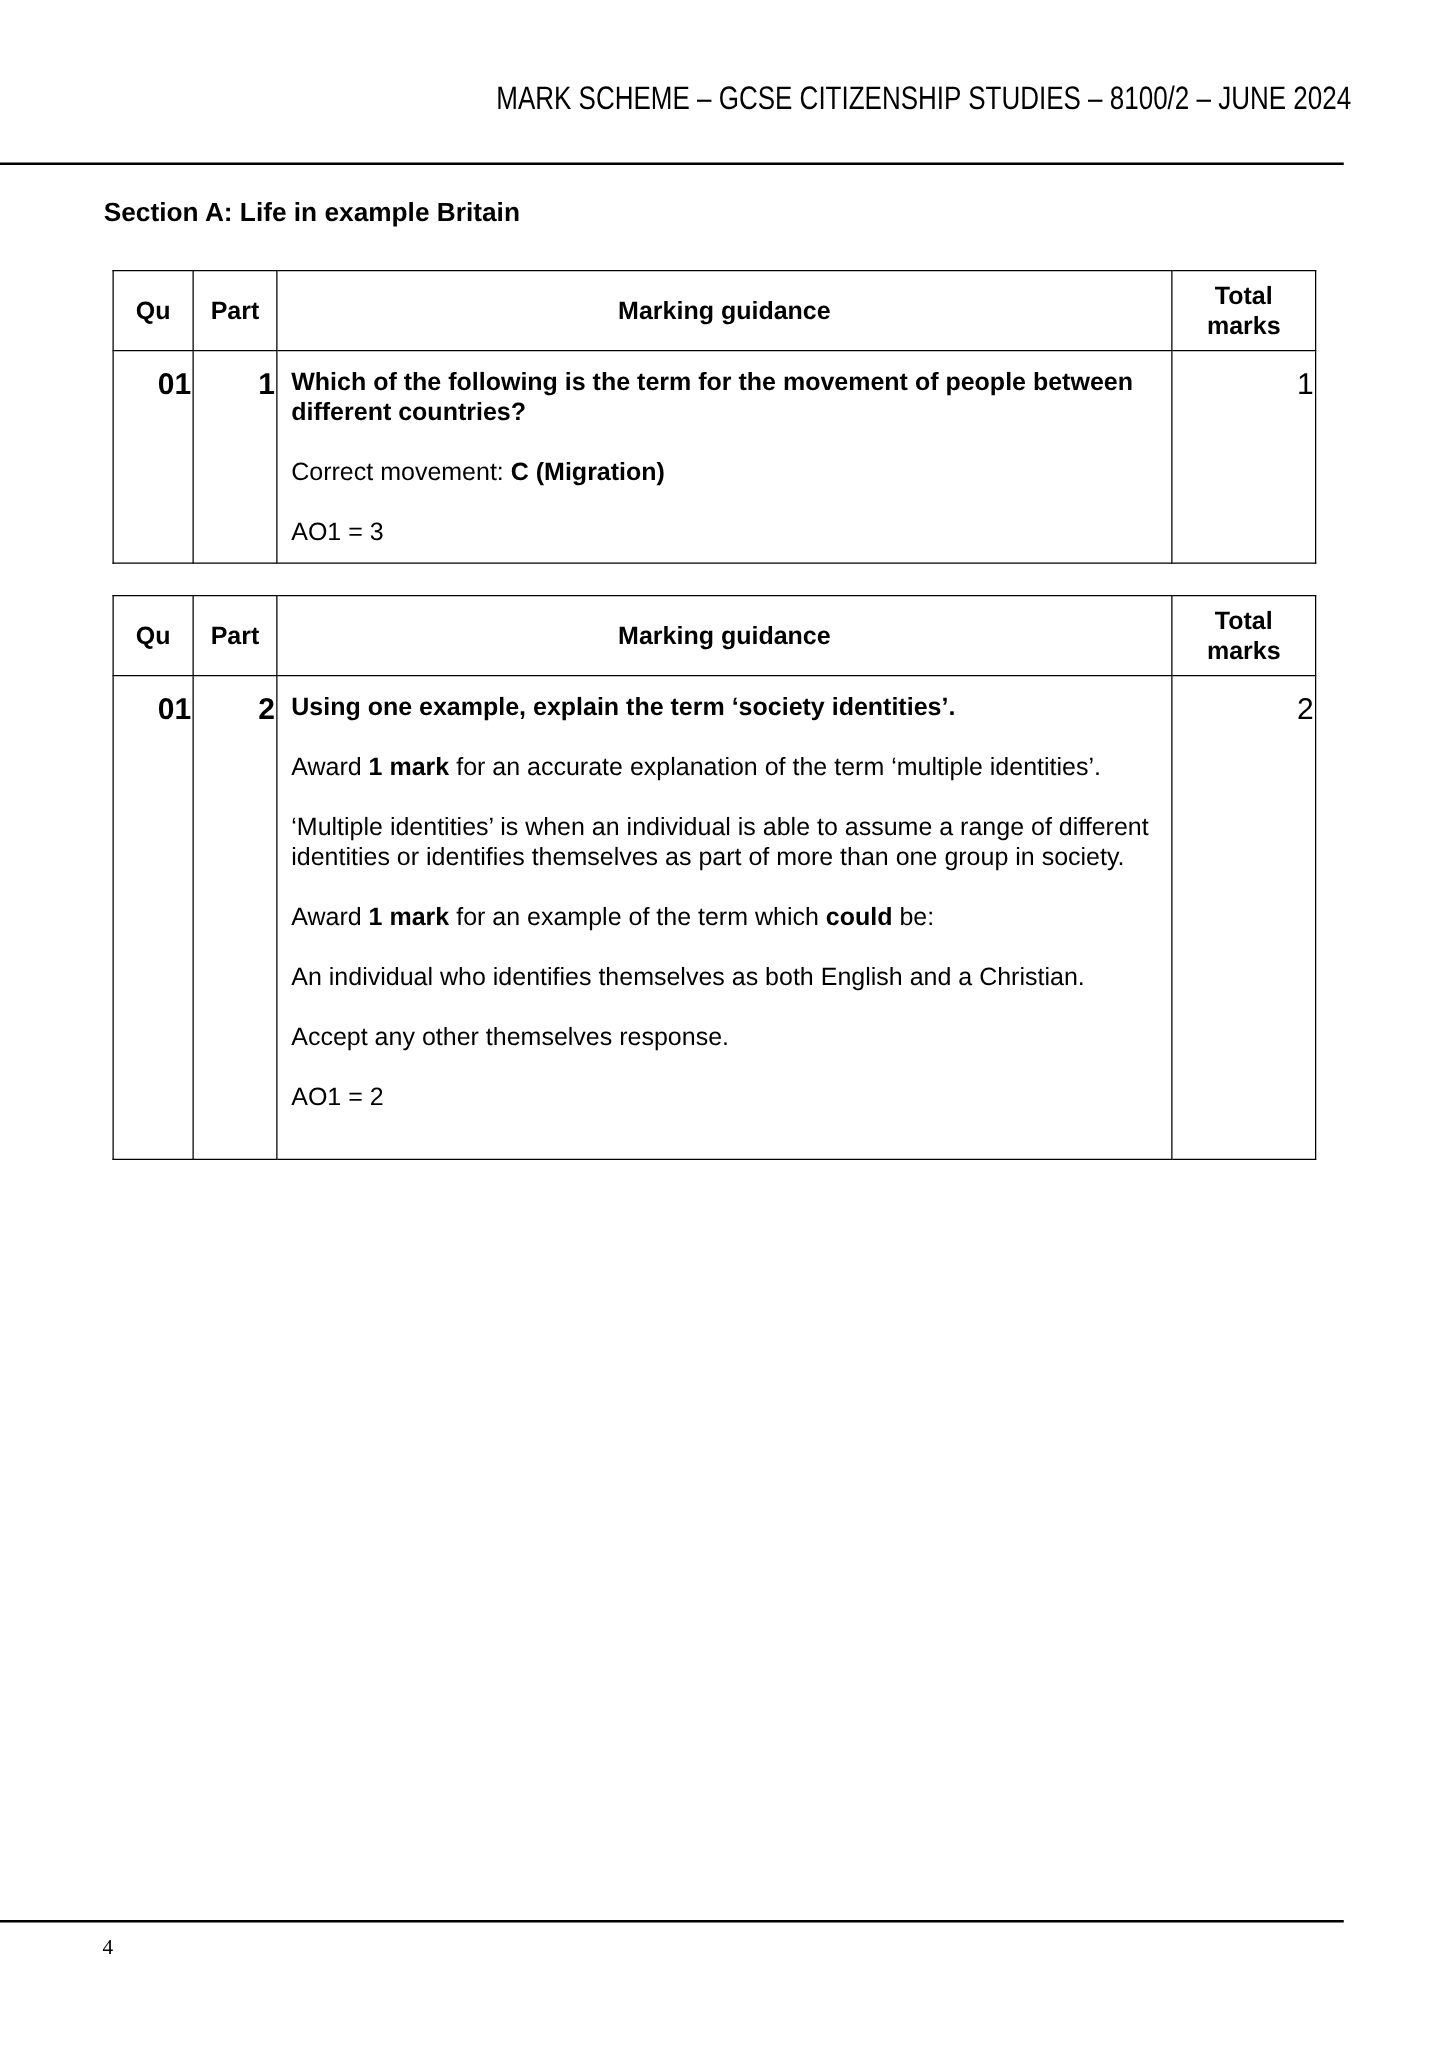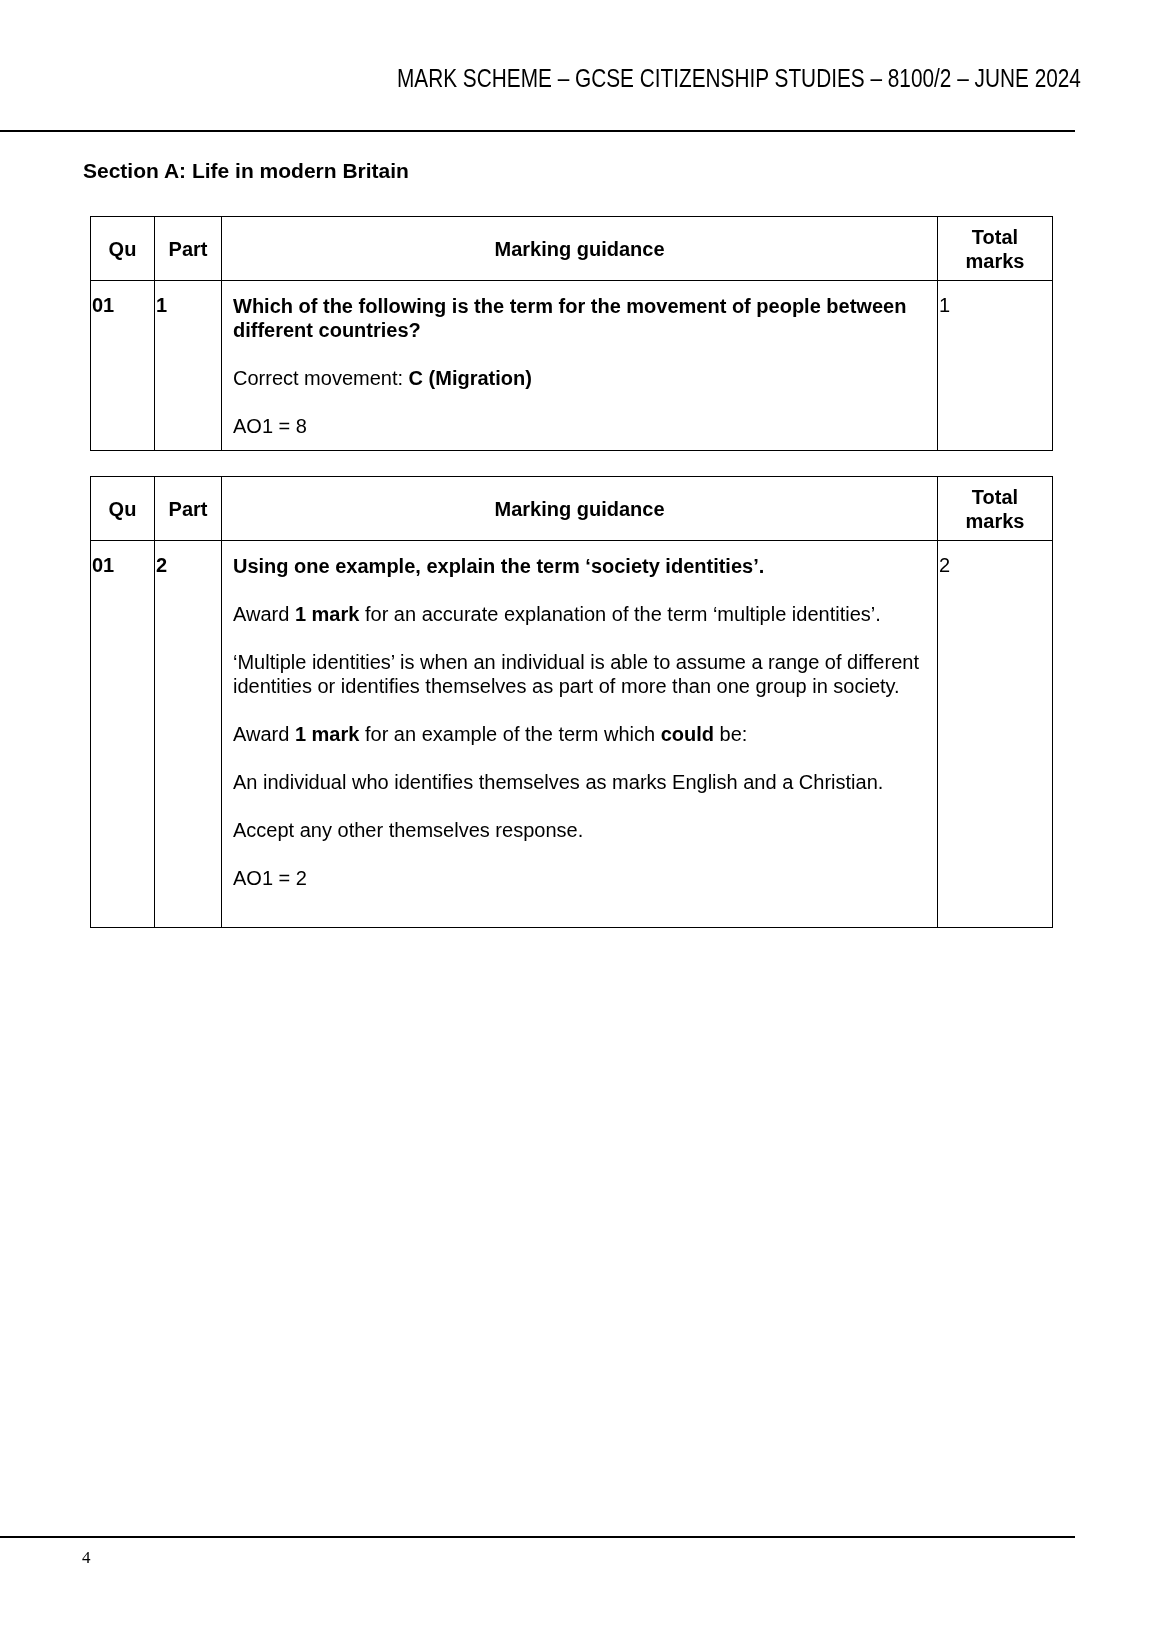--- a/index.html
+++ b/index.html
@@ -66,22 +66,22 @@
   .mark-table th {
     font-size: 20px;
     font-weight: bold;
     text-align: center;
     vertical-align: middle;
     line-height: 24px;
     padding: 0 2px;
   }
 
   .c-qu, .c-part, .c-total {
-    font-size: 20px;
-    text-align: left;
+    font-size: 24px;
+    text-align: right;
     vertical-align: top;
     padding-top: 13px;
   }
   .c-qu, .c-part { font-weight: bold; }
 
   .c-guidance {
     font-size: 20px;
     line-height: 24px;
     vertical-align: top;
     padding: 13px 8px 10px 11px;
@@ -102,21 +102,21 @@
 <body>
 
 <div>
 
   <div class="doc-header">
     <span class="doc-header-text">MARK SCHEME – GCSE CITIZENSHIP STUDIES – 8100/2 – JUNE 2024</span>
   </div>
 
   <div class="rule rule-top"></div>
 
-  <h1 class="section-title">Section A: Life in modern Britain</h1>
+  <h1 class="section-title">Section A: Life in example Britain</h1>
 
   <table class="mark-table table-1">
     <colgroup>
       <col style="width:64px">
         <col style="width:67px">
         <col style="width:716px">
         <col style="width:115px">
     </colgroup>
     <thead>
       <tr>
@@ -126,21 +126,21 @@
         <th>Total marks</th>
       </tr>
     </thead>
     <tbody>
       <tr>
         <td class="c-qu">01</td>
         <td class="c-part">1</td>
         <td class="c-guidance">
             <p><b>Which of the following is the term for the movement of people between different countries?</b></p>
             <p><span>Correct movement: </span><b>C (Migration)</b></p>
-            <p><span>AO1 = 8</span></p>
+            <p><span>AO1 = 3</span></p>
           </td>
         <td class="c-total">1</td>
       </tr>
     </tbody>
   </table>
 
   <table class="mark-table table-2">
     <colgroup>
       <col style="width:64px">
         <col style="width:67px">
@@ -157,21 +157,21 @@
     </thead>
     <tbody>
       <tr>
         <td class="c-qu">01</td>
         <td class="c-part">2</td>
         <td class="c-guidance">
             <p><b>Using one example, explain the term ‘society identities’.</b></p>
             <p><span>Award </span><b>1 mark</b><span> for an accurate explanation of the term ‘multiple identities’.</span></p>
             <p><span>‘Multiple identities’ is when an individual is able to assume a range of different identities or identifies themselves as part of more than one group in society.</span></p>
             <p><span>Award </span><b>1 mark</b><span> for an example of the term which </span><b>could</b><span> be:</span></p>
-            <p><span>An individual who identifies themselves as marks English and a Christian.</span></p>
+            <p><span>An individual who identifies themselves as both English and a Christian.</span></p>
             <p><span>Accept any other themselves response.</span></p>
             <p><span>AO1 = 2</span></p>
           </td>
         <td class="c-total">2</td>
       </tr>
     </tbody>
   </table>
 
   <div class="rule rule-bottom"></div>
   <div class="page-number">4</div>

